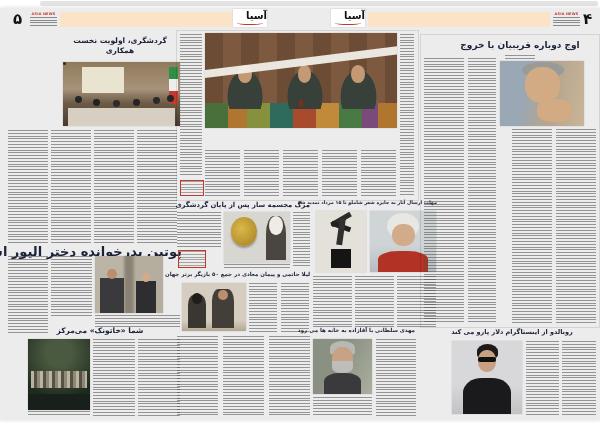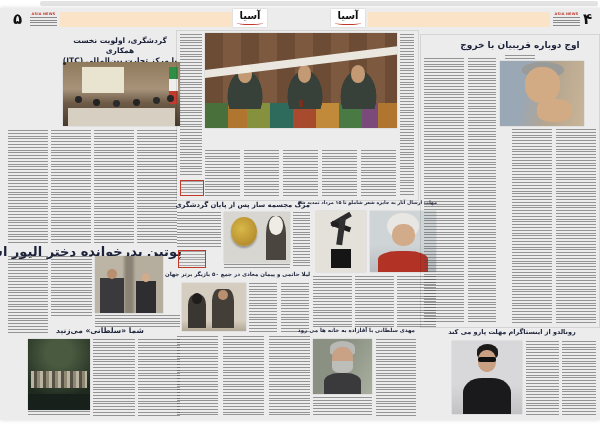--- a/index.html
+++ b/index.html
@@ -14,21 +14,21 @@
   .tx{position:absolute;background:repeating-linear-gradient(180deg,rgba(75,75,75,.55) 0 1px,
       rgba(0,0,0,0) 1px 2.8px);}
   .mlines{background:repeating-linear-gradient(180deg,#8a8a8a 0 1px,rgba(0,0,0,0) 1px 2.6px);}
   .ph{position:absolute;overflow:hidden;background:#cfcfcf;box-shadow:0 0 1px rgba(0,0,0,.3);}
   .ph>div{position:absolute;}
   .pagenum{position:absolute;font-weight:bold;color:#111;font-size:15px;}
   .mast{position:absolute;width:27px;height:16px;}
   .mast .mlabel{display:block;color:#c0392b;font-weight:bold;font-size:3.5px;text-align:center;
       letter-spacing:.2px;line-height:4px;}
   .mast .mlines{display:block;width:100%;height:9px;margin-top:1px;}
-  .logo{position:absolute;width:34px;height:18px;background:#fff;text-align:center;
+  .logo{position:absolute;width:34px;height:18px;background:#fff;text-align:right;
       box-shadow:0 0 1px rgba(0,0,0,.25);}
   .logo .ltext{display:block;font-size:10px;font-weight:bold;color:#111;line-height:14px;direction:rtl;}
   .logo .swoosh{display:block;width:76%;height:3px;margin:-2px auto 0;
       border-bottom:1.6px solid #c0392b;border-radius:0 0 60% 60%;}
   .frame{position:absolute;border:1px solid rgba(0,0,0,.10);}
   .redbox{position:absolute;border:1px solid #c0392b;background:
       repeating-linear-gradient(180deg,rgba(90,90,90,.5) 0 1px,rgba(0,0,0,0) 1px 2.8px);}
   
   .ph-conference{background:linear-gradient(180deg,#8f7a5c 0%,#a8937a 42%,#6e5c48 64%,#473a2e 100%);}
   .ph-conference .screen{left:16%;top:8%;width:36%;height:40%;background:#e9e4cf;}
@@ -123,21 +123,20 @@
   </div>
   <div class="abs band" style="left:368px;top:12px;width:182px;height:15px;"></div>
   <div class="mast" style="left:553px;top:12px;">
     <span class="mlabel">ASIA NEWS</span>
     <span class="mlines"></span>
   </div>
   <div class="pagenum" style="left:583px;top:10px;">۴</div>
 
   <div class="hl" style="left:58px;top:36px;width:124px;font-size:7.5px;white-space:normal;">
     <span>گردشگری، اولویت نخست همکاری</span><br>
-    <span>با مرکز تجارت بین‌المللی (ITC)</span>
   </div>
   <div class="ph ph-conference" style="left:63px;top:62px;width:117px;height:64px;">
     <div class="screen"></div>
       <div class="flag"></div>
       <div class="table"></div>
       <div class="dots"></div>
   </div>
   <div class="tx" style="left:8px;top:130px;width:40px;height:113px;"></div>
   <div class="tx" style="left:51px;top:130px;width:40px;height:113px;"></div>
   <div class="tx" style="left:94px;top:130px;width:40px;height:113px;"></div>
@@ -145,21 +144,21 @@
 
   <div class="hl" style="left:32px;top:244px;width:150px;font-size:13px;">پوتین پدرخوانده دختر الیور استون می‌شود</div>
   <div class="ph ph-putin" style="left:95px;top:256px;width:68px;height:57px;">
     <div class="pfig w1"></div>
       <div class="pfig w2"></div>
   </div>
   <div class="tx" style="left:8px;top:256px;width:40px;height:78px;"></div>
   <div class="tx" style="left:51px;top:256px;width:41px;height:60px;"></div>
   <div class="tx" style="left:95px;top:315px;width:85px;height:13px;"></div>
 
-  <div class="hl" style="left:50px;top:326px;width:100px;font-size:7.5px;">شما «سلطانی» می‌زنید</div>
+  <div class="hl" style="left:50px;top:326px;width:100px;font-size:7.5px;">شما «خاتونک» می‌مرکز</div>
   <div class="ph ph-theater" style="left:28px;top:339px;width:62px;height:71px;">
     <div class="row"></div>
       <div class="floor"></div>
   </div>
   <div class="tx" style="left:93px;top:339px;width:42px;height:77px;"></div>
   <div class="tx" style="left:138px;top:339px;width:42px;height:77px;"></div>
   <div class="tx" style="left:28px;top:411px;width:62px;height:6px;"></div>
 
   <div class="frame" style="left:176px;top:30px;width:241px;height:169px;"></div>
   <div class="tx" style="left:180px;top:34px;width:22px;height:143px;"></div>
@@ -232,21 +231,21 @@
   <div class="ph ph-gharibian" style="left:500px;top:61px;width:84px;height:65px;">
     <div class="hair"></div>
       <div class="face"></div>
       <div class="hands"></div>
   </div>
   <div class="tx" style="left:424px;top:58px;width:40px;height:265px;"></div>
   <div class="tx" style="left:468px;top:58px;width:28px;height:265px;"></div>
   <div class="tx" style="left:512px;top:129px;width:40px;height:194px;"></div>
   <div class="tx" style="left:556px;top:129px;width:40px;height:194px;"></div>
 
-  <div class="hl" style="left:448px;top:328px;width:128px;font-size:6.5px;">رونالدو از اینستاگرام مهلت پارو می کند</div>
+  <div class="hl" style="left:448px;top:328px;width:128px;font-size:6.5px;">رونالدو از اینستاگرام دلار پارو می کند</div>
   <div class="ph ph-ronaldo" style="left:452px;top:341px;width:70px;height:73px;">
     <div class="hair"></div>
       <div class="face"></div>
       <div class="shades"></div>
       <div class="coat"></div>
   </div>
   <div class="tx" style="left:526px;top:341px;width:33px;height:75px;"></div>
   <div class="tx" style="left:562px;top:341px;width:34px;height:75px;"></div>
 </div>
 

